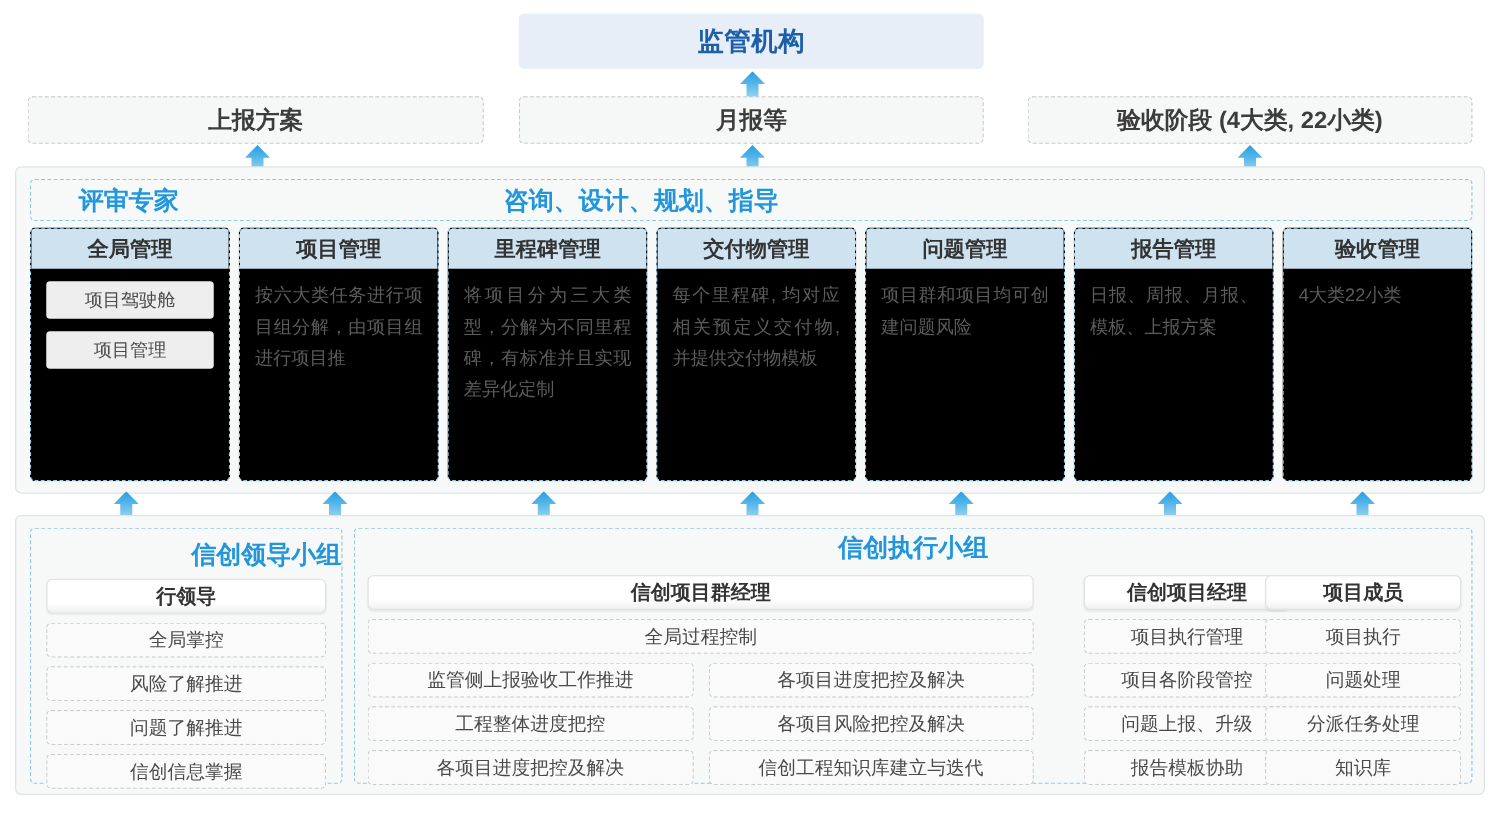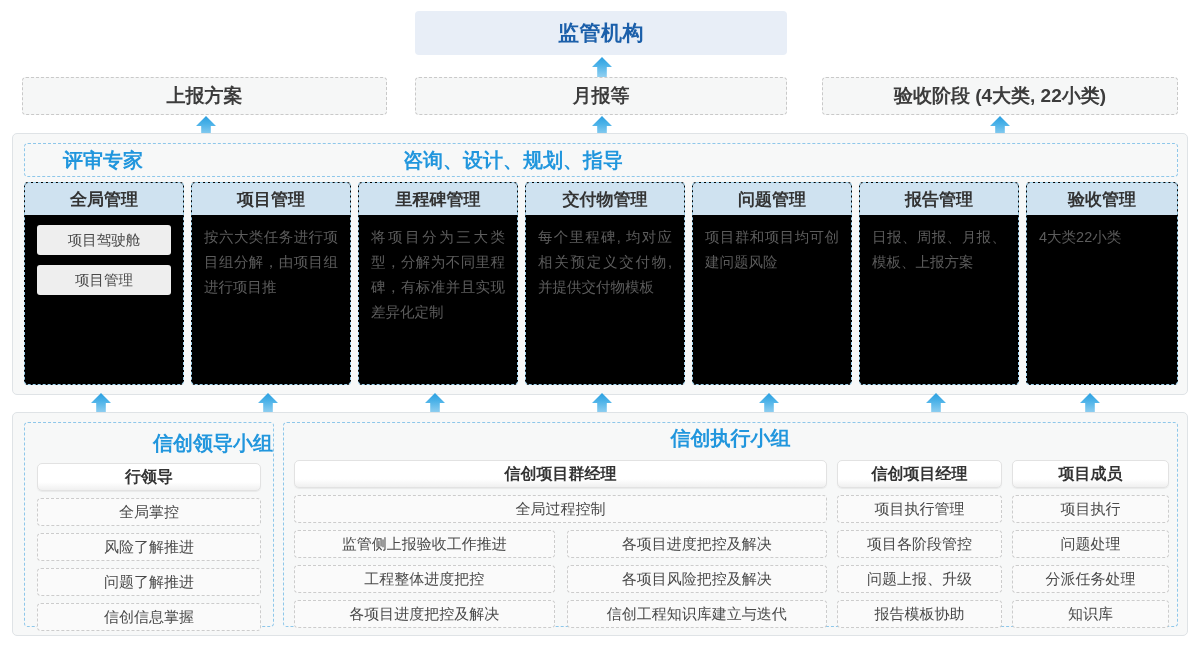--- a/index.html
+++ b/index.html
@@ -218,21 +218,21 @@
             <div class="role-item">各项目进度把控及解决</div>
           </div>
           <div style="flex:1;">
             <div class="role-item">各项目进度把控及解决</div>
             <div class="role-item">各项目风险把控及解决</div>
             <div class="role-item">信创工程知识库建立与迭代</div>
           </div>
         </div>
       </div>
 
-      <div class="col" style="left:553px;top:37px;width:165px;">
+      <div class="col" style="left:583px;top:37px;width:165px;">
         <div class="role-head">信创项目经理</div>
         <div class="role-item">项目执行管理</div>
         <div class="role-item">项目各阶段管控</div>
         <div class="role-item">问题上报、升级</div>
         <div class="role-item">报告模板协助</div>
       </div>
 
       <div class="col" style="left:728px;top:37px;width:157px;">
         <div class="role-head">项目成员</div>
         <div class="role-item">项目执行</div>

